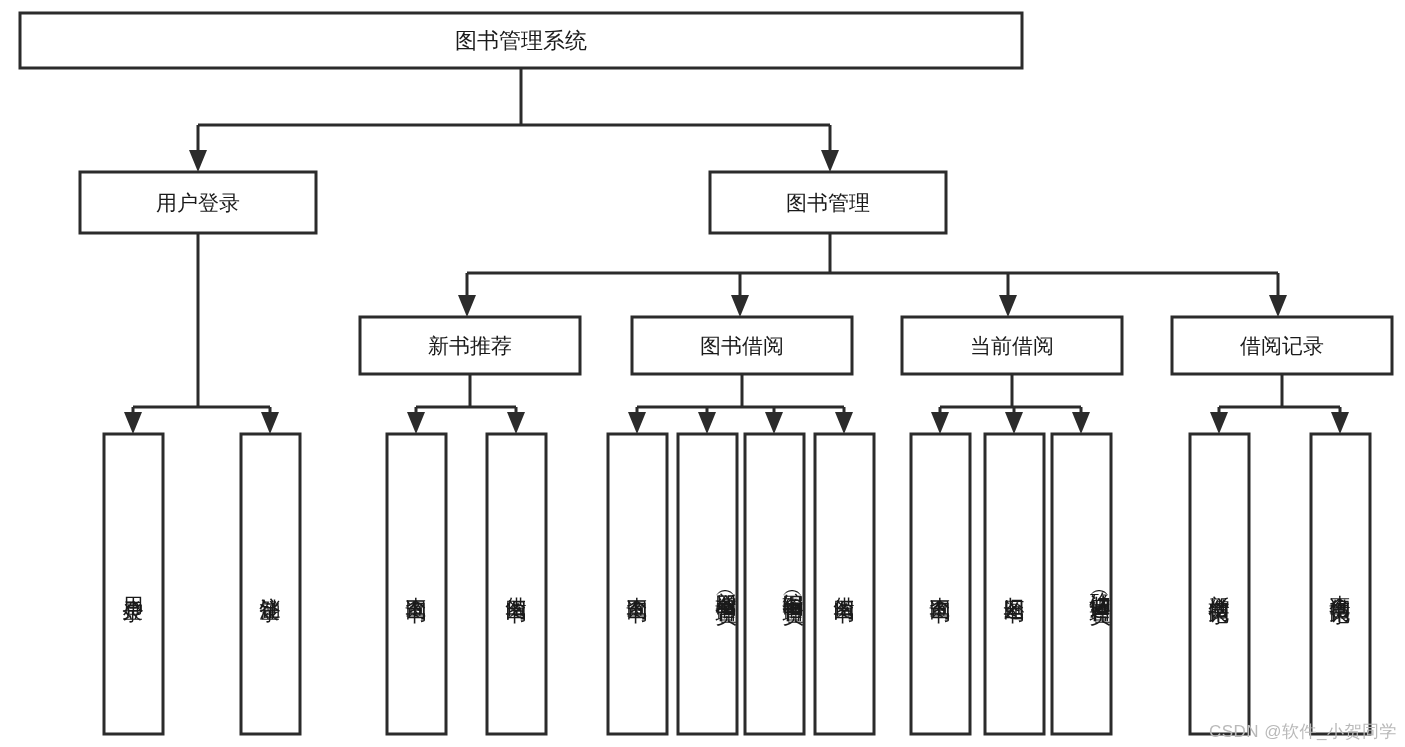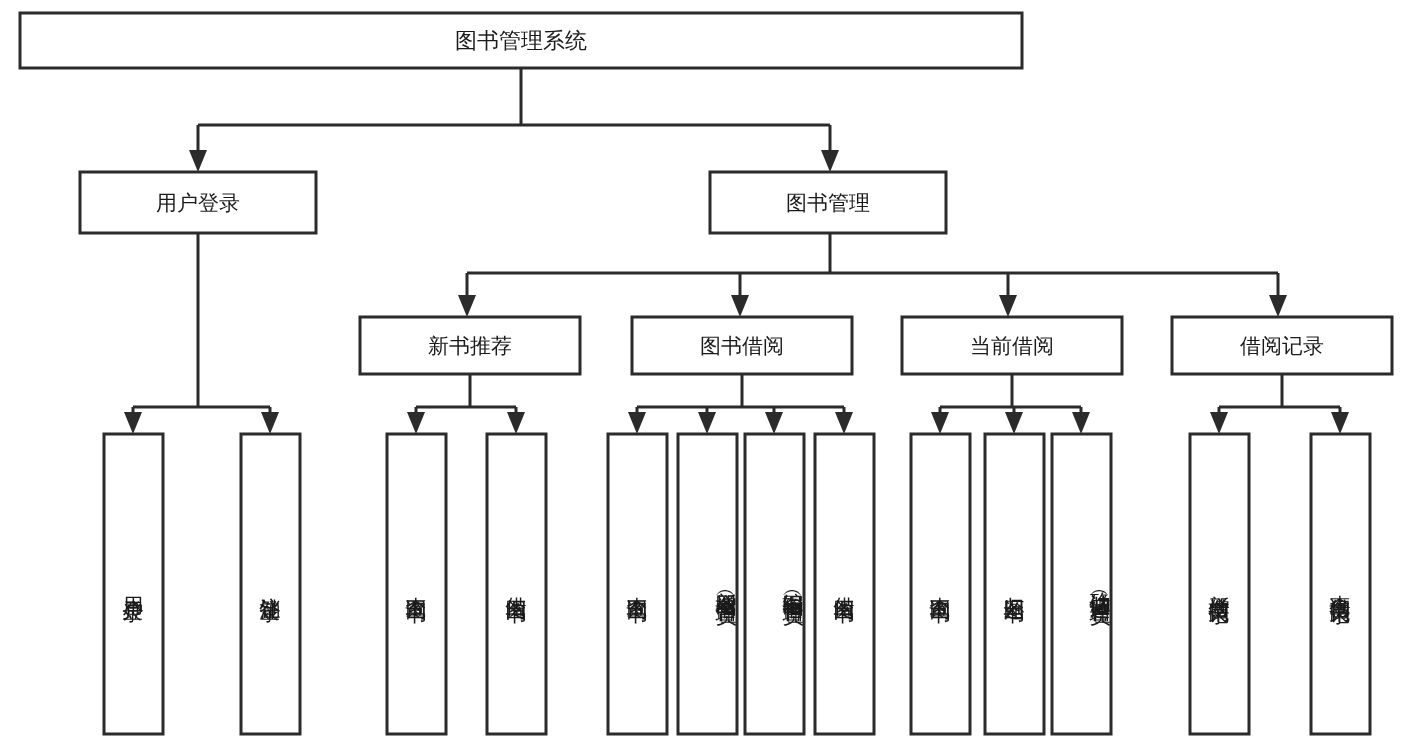--- a/index.html
+++ b/index.html
@@ -218,14 +218,15 @@
   <div class="vlabel" style="left:608px; top:434px; width:59px; height:300px; display:flex; align-items:center; justify-content:center;">查询图书</div>
   <div class="vlabel" style="left:678px; top:440px; width:59px; height:288px; display:flex; align-items:flex-start; justify-content:center;">新增图书（管理员）</div>
   <div class="vlabel" style="left:745px; top:440px; width:59px; height:288px; display:flex; align-items:flex-start; justify-content:center;">编辑图书（管理员）</div>
   <div class="vlabel" style="left:815px; top:434px; width:59px; height:300px; display:flex; align-items:center; justify-content:center;">借阅图书</div>
   <div class="vlabel" style="left:911px; top:434px; width:59px; height:300px; display:flex; align-items:center; justify-content:center;">查询图书</div>
   <div class="vlabel" style="left:985px; top:434px; width:59px; height:300px; display:flex; align-items:center; justify-content:center;">归还图书</div>
   <div class="vlabel" style="left:1052px; top:440px; width:59px; height:288px; display:flex; align-items:flex-start; justify-content:center;">确认归还（管理员）</div>
   <div class="vlabel" style="left:1190px; top:434px; width:59px; height:300px; display:flex; align-items:center; justify-content:center;">新增借阅记录</div>
   <div class="vlabel" style="left:1311px; top:434px; width:59px; height:300px; display:flex; align-items:center; justify-content:center;">查询借阅记录</div>
 
+  <div class="watermark">CSDN @软件_小贺同学</div>
 
 </div>
 
 </body></html>

